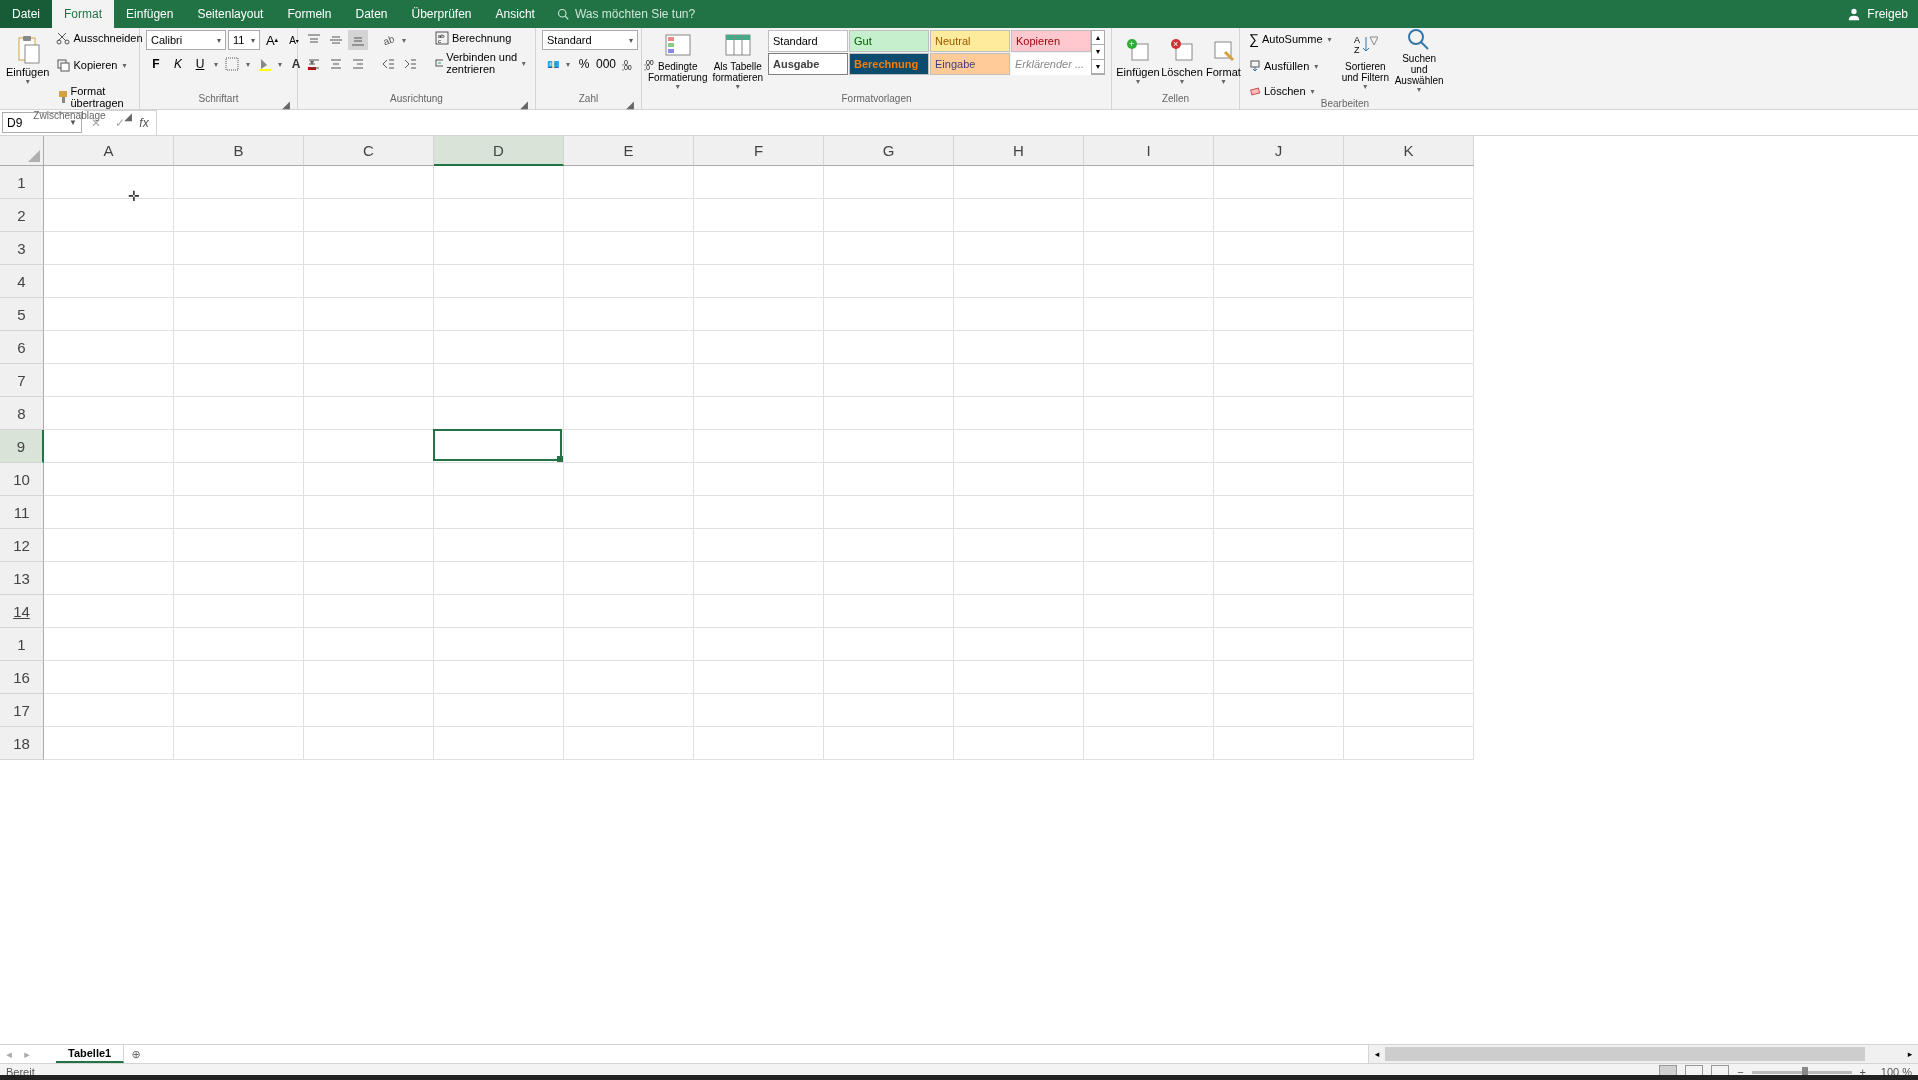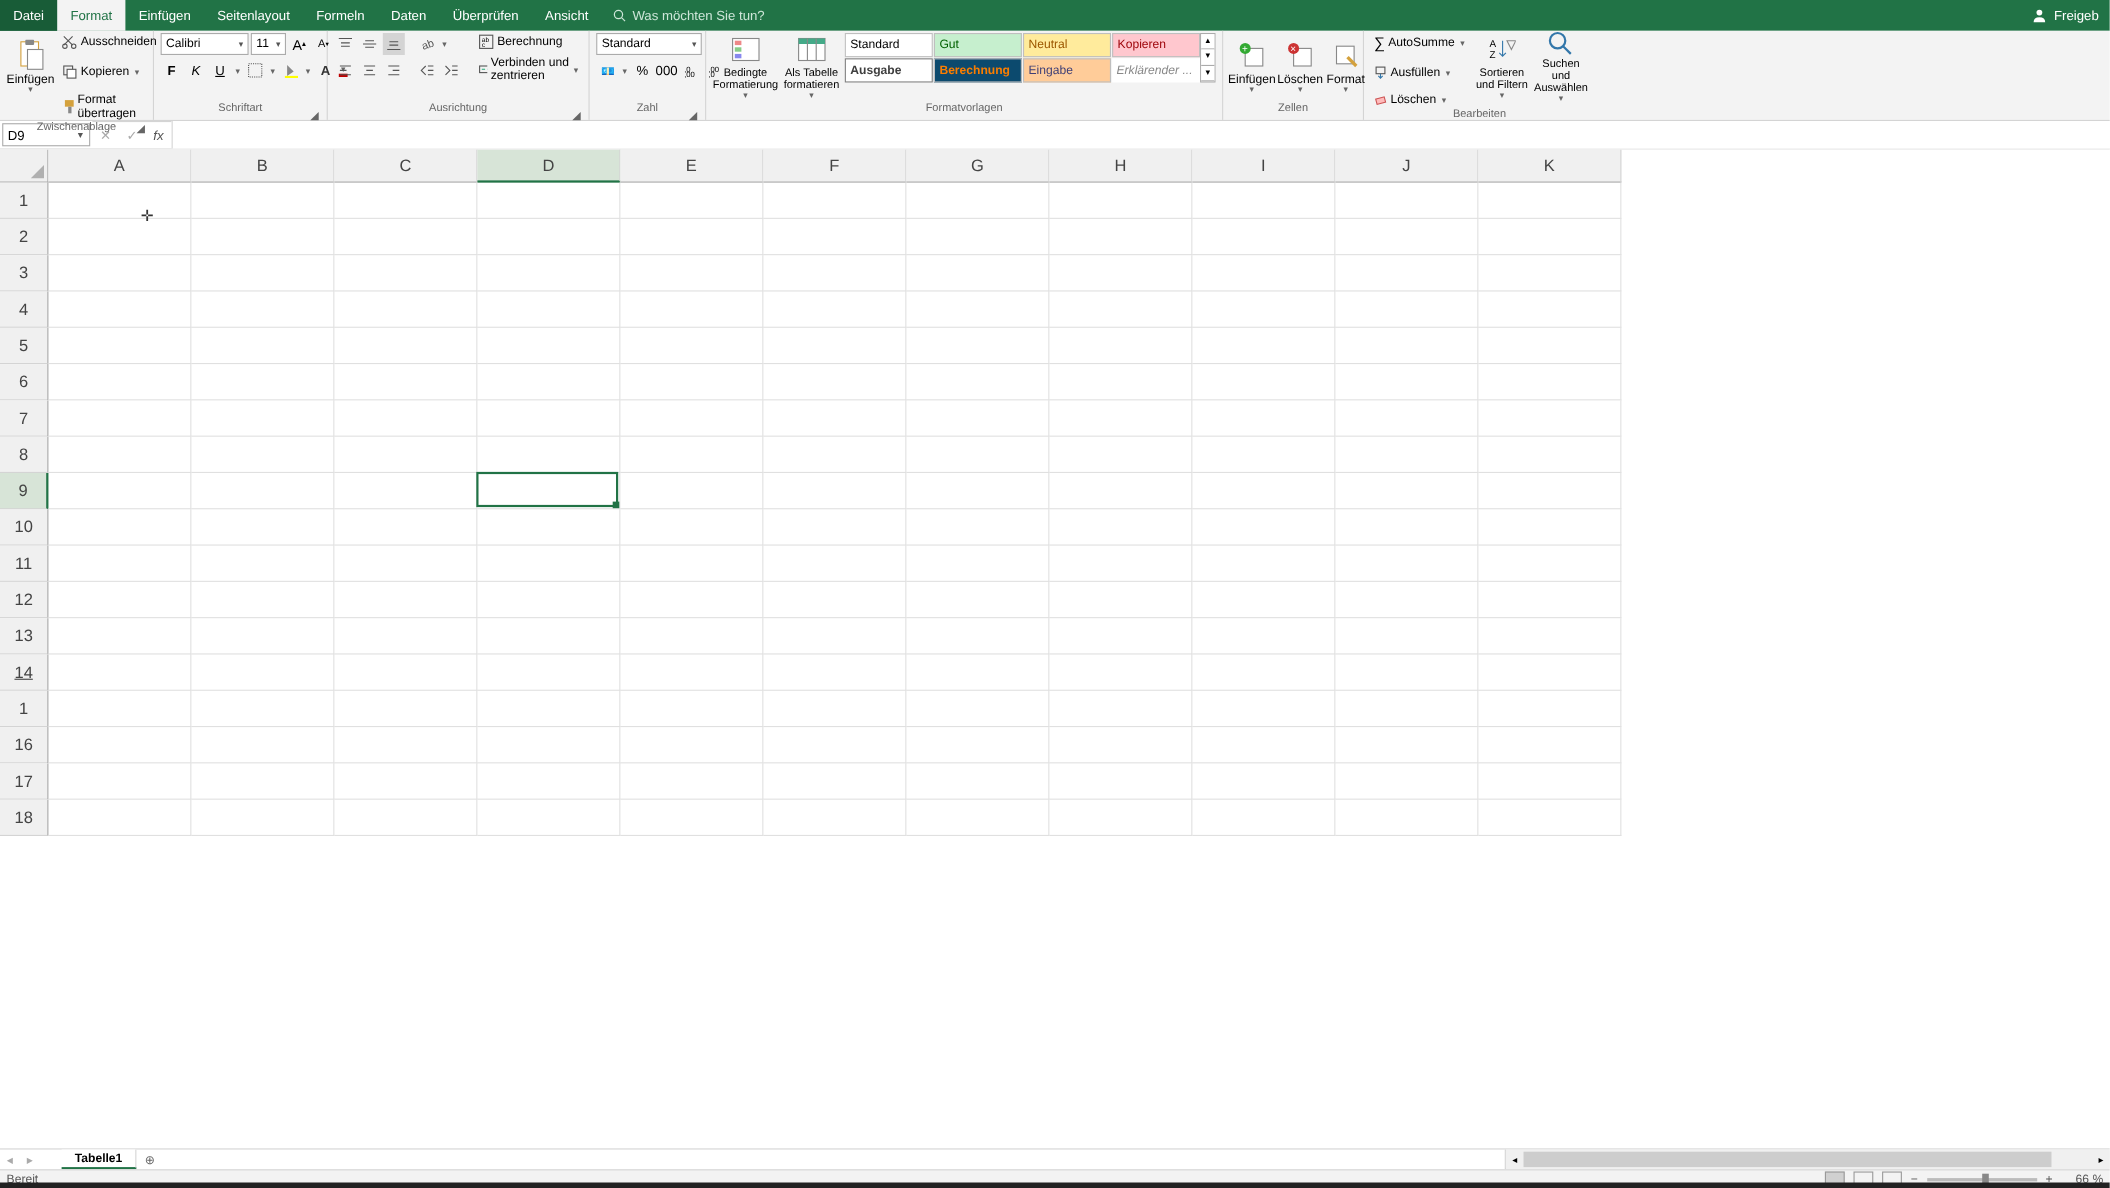--- a/index.html
+++ b/index.html
@@ -773,17 +773,17 @@
 
 <div class="statusbar">
   <span>Bereit</span>
   <div class="right">
     <div class="viewbtn" style="background:#d0d0d0"></div>
     <div class="viewbtn"></div>
     <div class="viewbtn"></div>
     <span>−</span>
     <div class="zoom-slider"></div>
     <span>+</span>
-    <span style="width:38px;text-align:right">66 %</span>
+    <span style="width:38px;text-align:right">100 %</span>
   </div>
 </div>
 
 <div class="taskbar"></div>
 
 </body></html>

